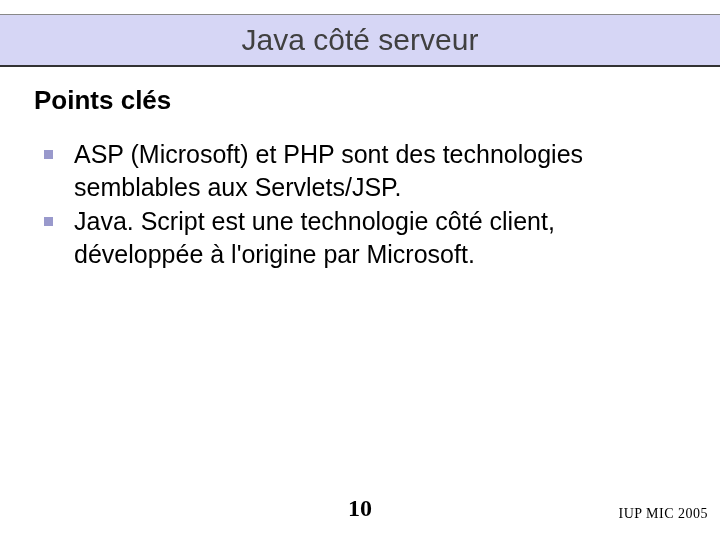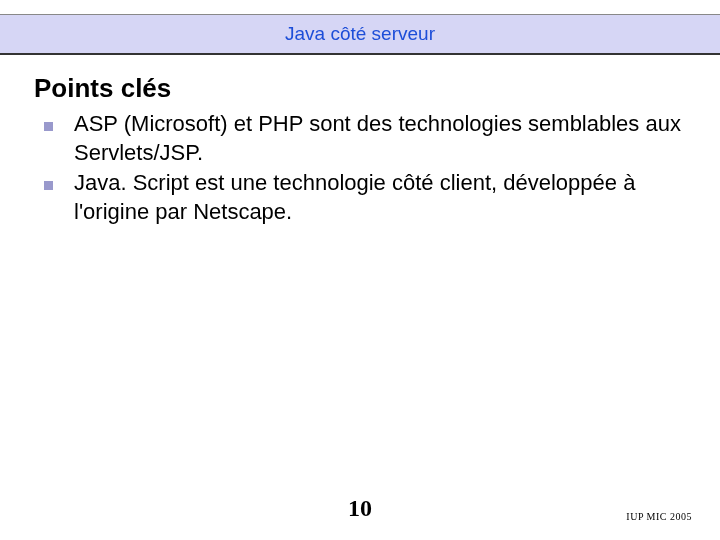--- a/index.html
+++ b/index.html
@@ -13,43 +13,43 @@
     }
     .title-bar {
       background: #d6d6f5;
       border-top: 1px solid #888;
       border-bottom: 2px solid #333;
       padding: 8px 0;
       margin-top: 14px;
       text-align: center;
     }
     .title-bar h1 {
-      font-size: 19px;
+      font-size: 30px;
       font-weight: normal;
-      color: #1d4ed8;
+      color: #404040;
       font-family: Verdana, Geneva, sans-serif;
     }
     .content {
       padding: 18px 34px 0 34px;
     }
     .heading {
       font-size: 26px;
       font-weight: bold;
       color: #000;
-      margin-bottom: 6px;
+      margin-bottom: 22px;
       font-family: Verdana, Geneva, sans-serif;
     }
     .bullets {
       list-style: none;
       padding-left: 0;
     }
     .bullets li {
       position: relative;
       padding-left: 40px;
-      font-size: 22px;
+      font-size: 25px;
       line-height: 1.3;
       color: #000;
       margin-bottom: 2px;
       font-family: Verdana, Geneva, sans-serif;
     }
     .bullet-square {
       position: absolute;
       left: 10px;
       top: 12px;
       width: 9px;
@@ -62,41 +62,41 @@
       left: 0;
       width: 100%;
       text-align: center;
       font-size: 24px;
       font-weight: bold;
       font-family: "Times New Roman", serif;
     }
     .footer-right {
       position: absolute;
       bottom: 18px;
-      right: 28px;
-      font-size: 10px;
+      right: 12px;
+      font-size: 14px;
       font-family: "Times New Roman", serif;
       letter-spacing: 0.5px;
     }
   </style>
 </head>
 <body>
 
 <div class="title-bar">
   <h1>Java côté serveur</h1>
 </div>
 
 <div class="content">
   <div class="heading">Points clés</div>
   <ul class="bullets">
     <li>
       <span class="bullet-square"></span>
       <span>ASP (Microsoft) et PHP sont des technologies semblables aux Servlets/JSP.</span>
     </li>
     <li>
       <span class="bullet-square"></span>
-      <span>Java. Script est une technologie côté client, développée à l'origine par Netscape.</span>
+      <span>Java. Script est une technologie côté client, développée à l'origine par Microsoft.</span>
     </li>
   </ul>
 </div>
 
 <div class="page-number">10</div>
 <div class="footer-right">IUP MIC 2005</div>
 
 </body></html>

